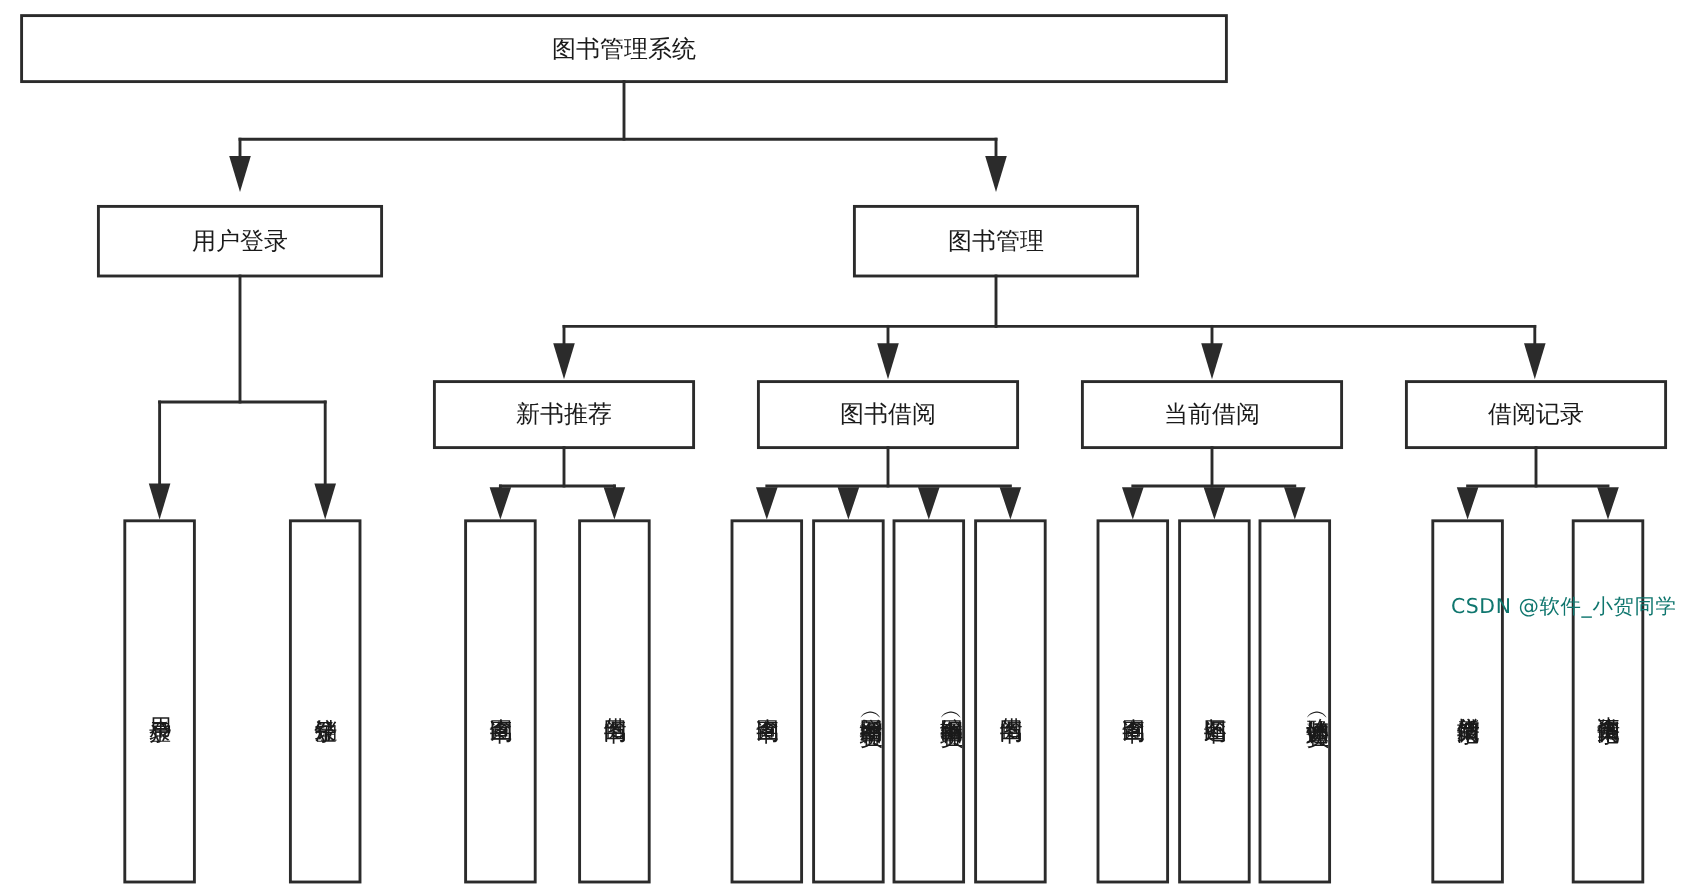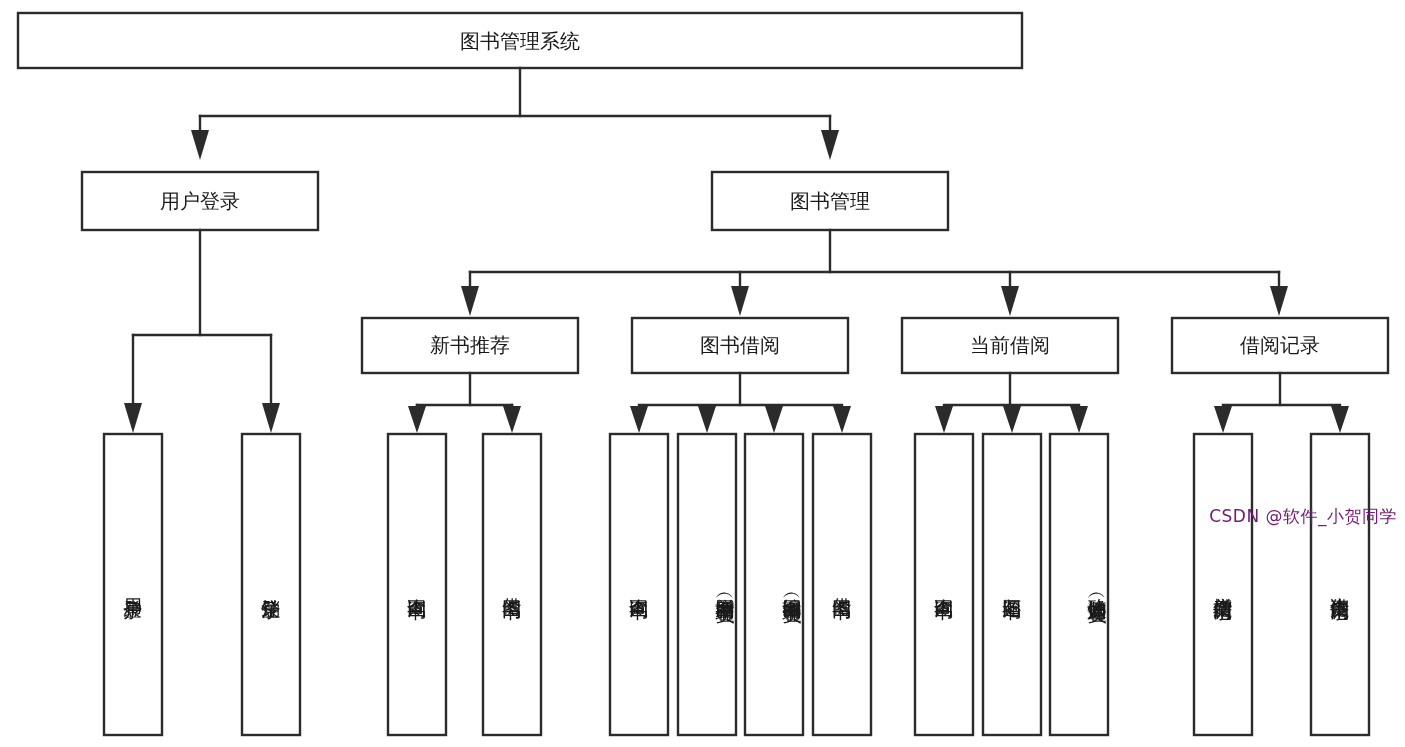--- a/index.html
+++ b/index.html
@@ -57,24 +57,24 @@
     font-size: 19px;
     line-height: 1.12;
     color: #1a1a1a;
     letter-spacing: 1px;
     white-space: nowrap;
     pointer-events: none;
   }
   .watermark {
     position: absolute;
     right: 8px;
-    bottom: 0;
+    bottom: 11px;
     font-family: "DejaVu Sans", "Liberation Sans", sans-serif;
     font-size: 17px;
-    color: #701a75;
+    color: #0f766e;
     white-space: nowrap;
     letter-spacing: 0.5px;
   }
 </style>
 </head>
 <body>
 
 <div id="diagram-root">
 
   <svg class="flow" viewBox="0 0 1405 747" xmlns="http://www.w3.org/2000/svg">

